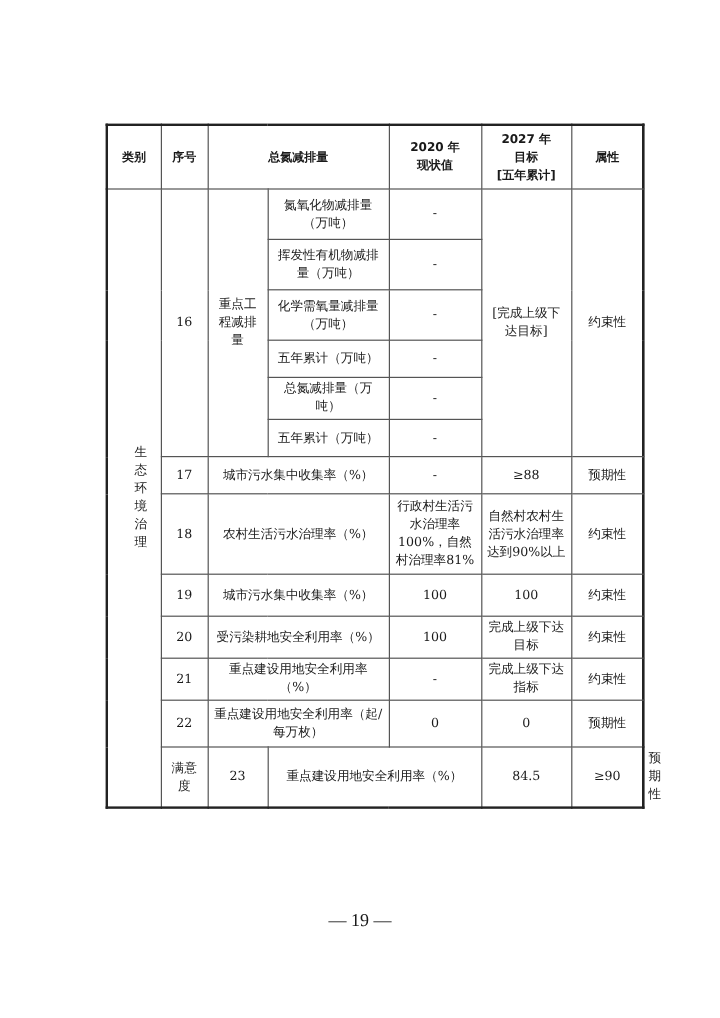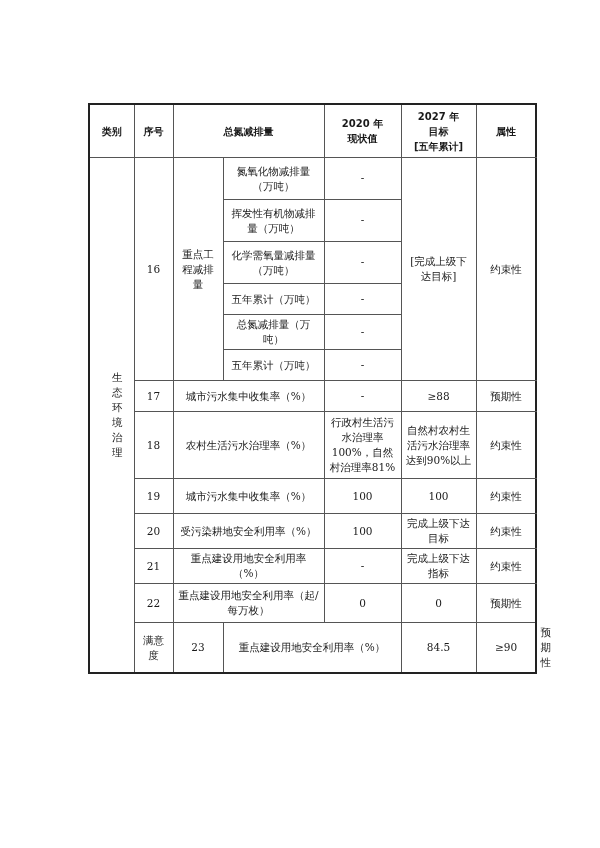--- a/index.html
+++ b/index.html
@@ -125,13 +125,14 @@
     <td>满意度</td>
     <td>23</td>
     <td colspan="2">重点建设用地安全利用率（%）</td>
     <td>84.5</td>
     <td>≥90</td>
     <td>预期性</td>
   </tr>
 </tbody>
     </table>
 
+<div class="footer">— 19 —</div>
 </div>
 
 </body></html>

